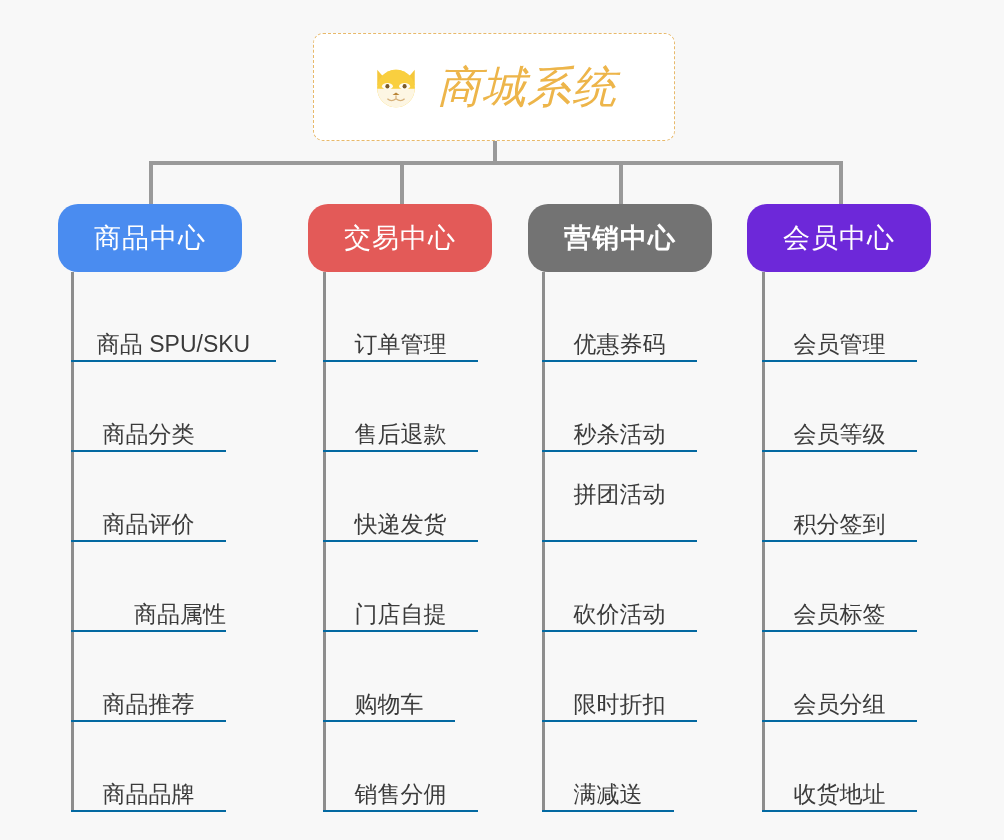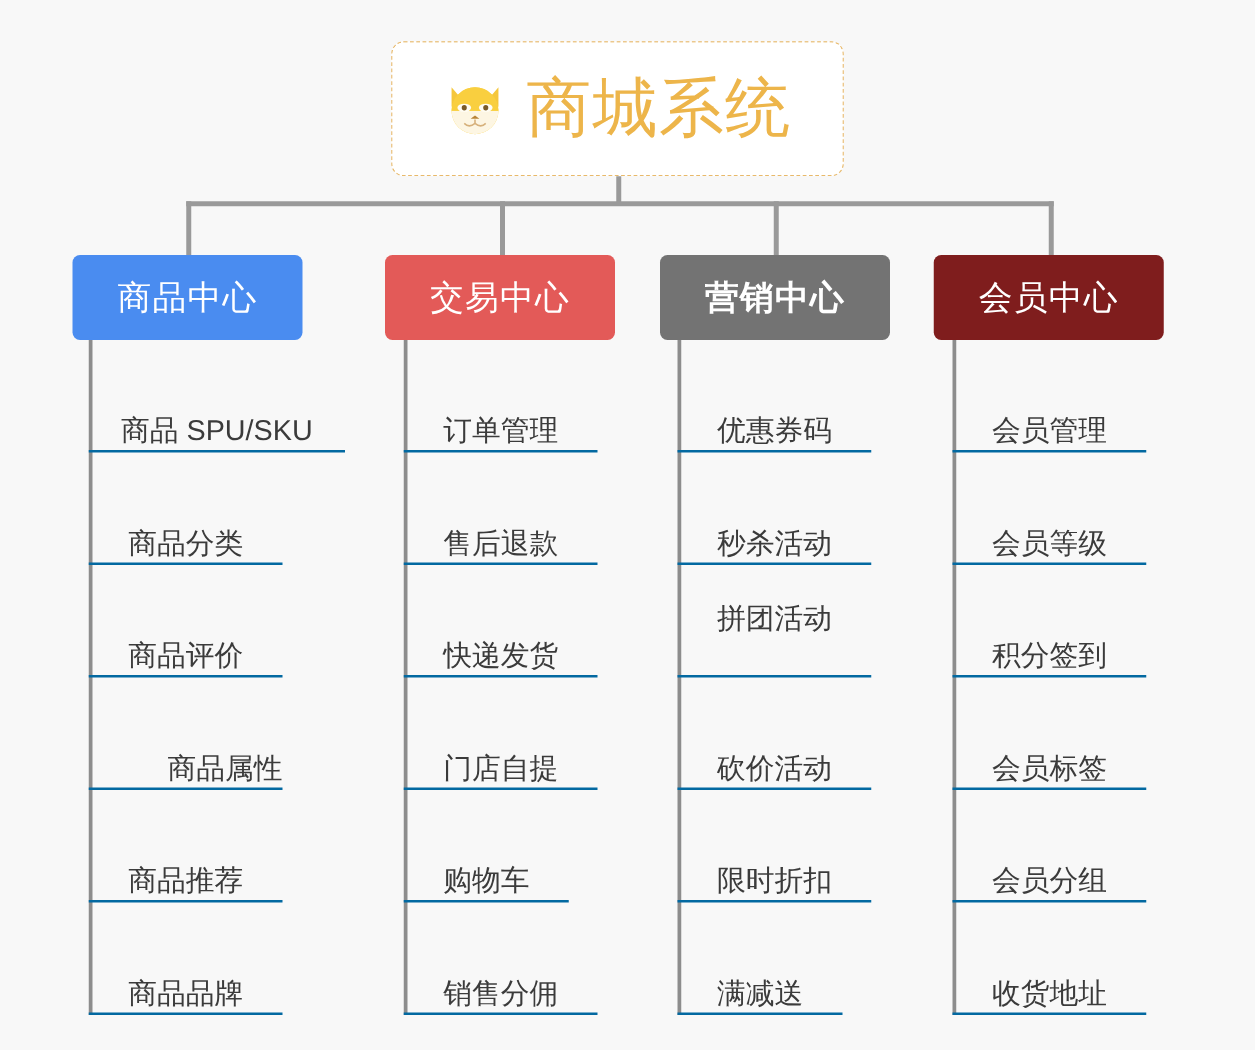--- a/index.html
+++ b/index.html
@@ -34,45 +34,46 @@
     align-items: center;
     justify-content: center;
   }
   .root-inner {
     display: flex;
     align-items: center;
     gap: 16px;
   }
   .root-title {
     color: #edb54a;
-    font-size: 52px;
+    font-size: 44px;
     line-height: 1;
     letter-spacing: 1px;
     white-space: nowrap;
+    font-style: italic;
   }
   .dog-icon {
     width: 50px;
     height: 50px;
     display: block;
   }
 
   
   .conn {
     position: absolute;
     background: #9a9a9a;
   }
   .conn-v { width: 4px; }
   .conn-h { height: 4px; }
 
   
   .cat-box {
     position: absolute;
     top: 204px;
     height: 68px;
-    border-radius: 6px;
+    border-radius: 20px;
     display: flex;
     align-items: center;
     justify-content: center;
     color: #ffffff;
     font-size: 27px;
     letter-spacing: 1px;
     box-sizing: border-box;
   }
 
   
@@ -207,21 +208,21 @@
         <span class="leaf-label">砍价活动</span>
       </div>
     <div class="leaf-item" style="top:360px; width:155px;">
         <span class="leaf-label">限时折扣</span>
       </div>
     <div class="leaf-item" style="top:450px; width:132px;">
         <span class="leaf-label">满减送</span>
       </div>
   </div>
 
-  <div class="cat-box" style="left: 747px; width: 184px; background: #7f1d1d;">
+  <div class="cat-box" style="left: 747px; width: 184px; background: #6d28d9;">
     <span>会员中心</span>
   </div>
   <div class="leaf-col" style="left:762px;">
     <div class="leaf-spine" style="height:540px;"></div>
     <div class="leaf-item" style="top:0px;   width:155px;">
         <span class="leaf-label">会员管理</span>
       </div>
     <div class="leaf-item" style="top:90px;  width:155px;">
         <span class="leaf-label">会员等级</span>
       </div>

